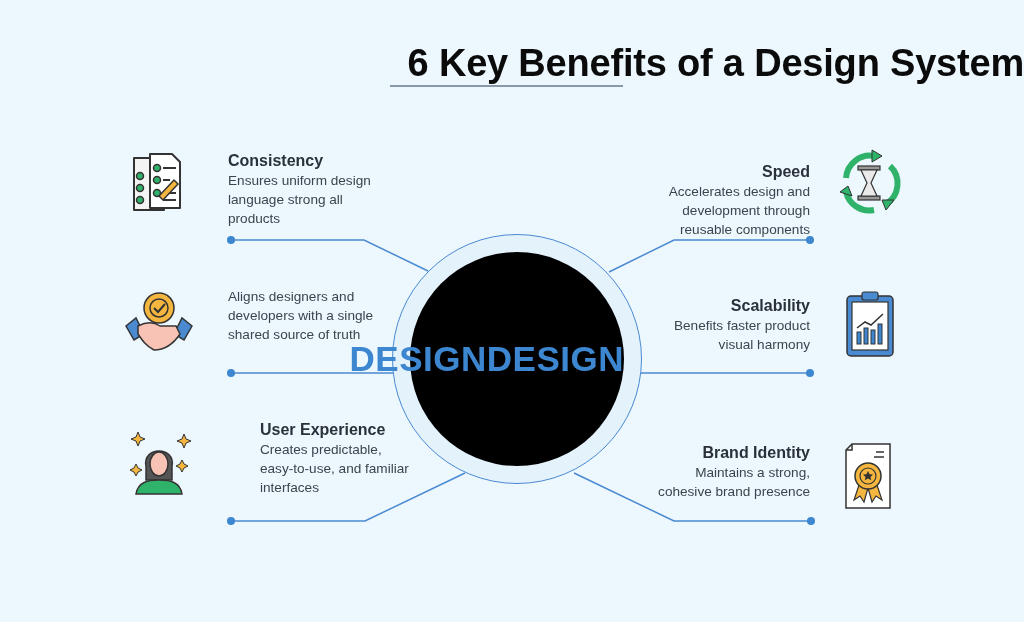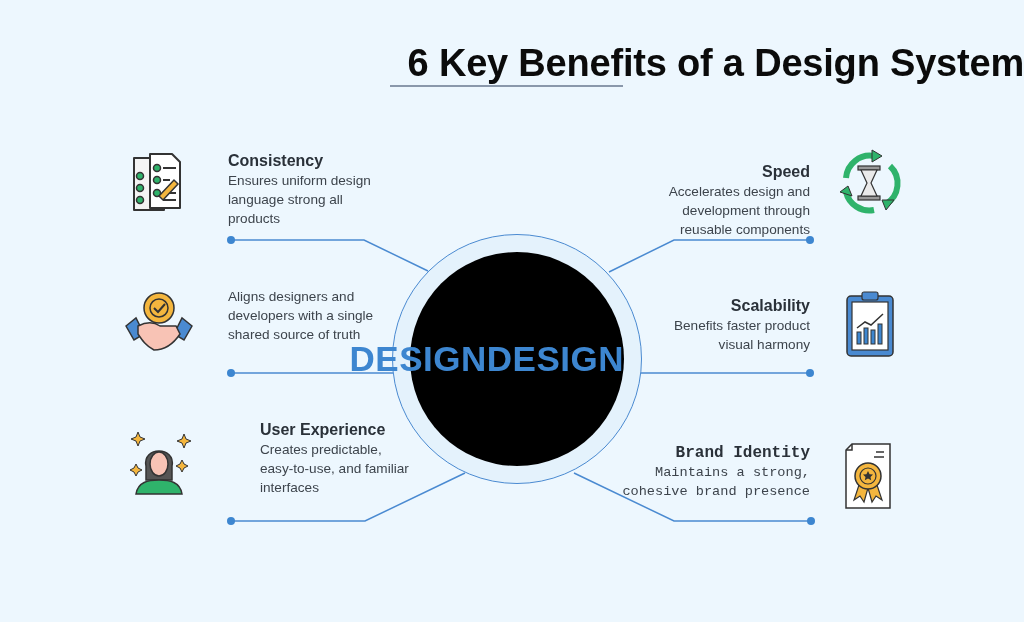--- a/index.html
+++ b/index.html
@@ -172,21 +172,21 @@
     <g fill="#3d86d0" stroke="#333" stroke-width="1">
       <rect x="22" y="42" width="4" height="12"></rect>
       <rect x="29" y="38" width="4" height="16"></rect>
       <rect x="36" y="40" width="4" height="14"></rect>
       <rect x="43" y="34" width="4" height="20"></rect>
     </g>
     <polyline points="22,38 30,32 36,35 48,24" fill="none" stroke="#333" stroke-width="1.5"></polyline>
   </svg>
 </div>
 
-<div class="benefit right" style="left:610px;top:443px;font-family:Liberation Mono, monospace;">
+<div class="benefit right" style="left:610px;top:443px;">
   <div class="h">Brand Identity</div>
   <div class="d">Maintains a strong,</div>
   <div class="d">cohesive brand presence</div>
 </div>
 <div class="icon" style="left:838px;top:440px;">
   <svg width="70" height="70" viewBox="0 0 70 70">
     <path d="M14 4 L52 4 L52 68 L8 68 L8 10 Z" fill="#ffffff" stroke="#333" stroke-width="1.5"></path>
     <path d="M8 10 L14 10 L14 4" fill="none" stroke="#333" stroke-width="1.5"></path>
     <line x1="38" y1="12" x2="46" y2="12" stroke="#333" stroke-width="1.5"></line>
     <line x1="36" y1="17" x2="46" y2="17" stroke="#333" stroke-width="1.5"></line>

